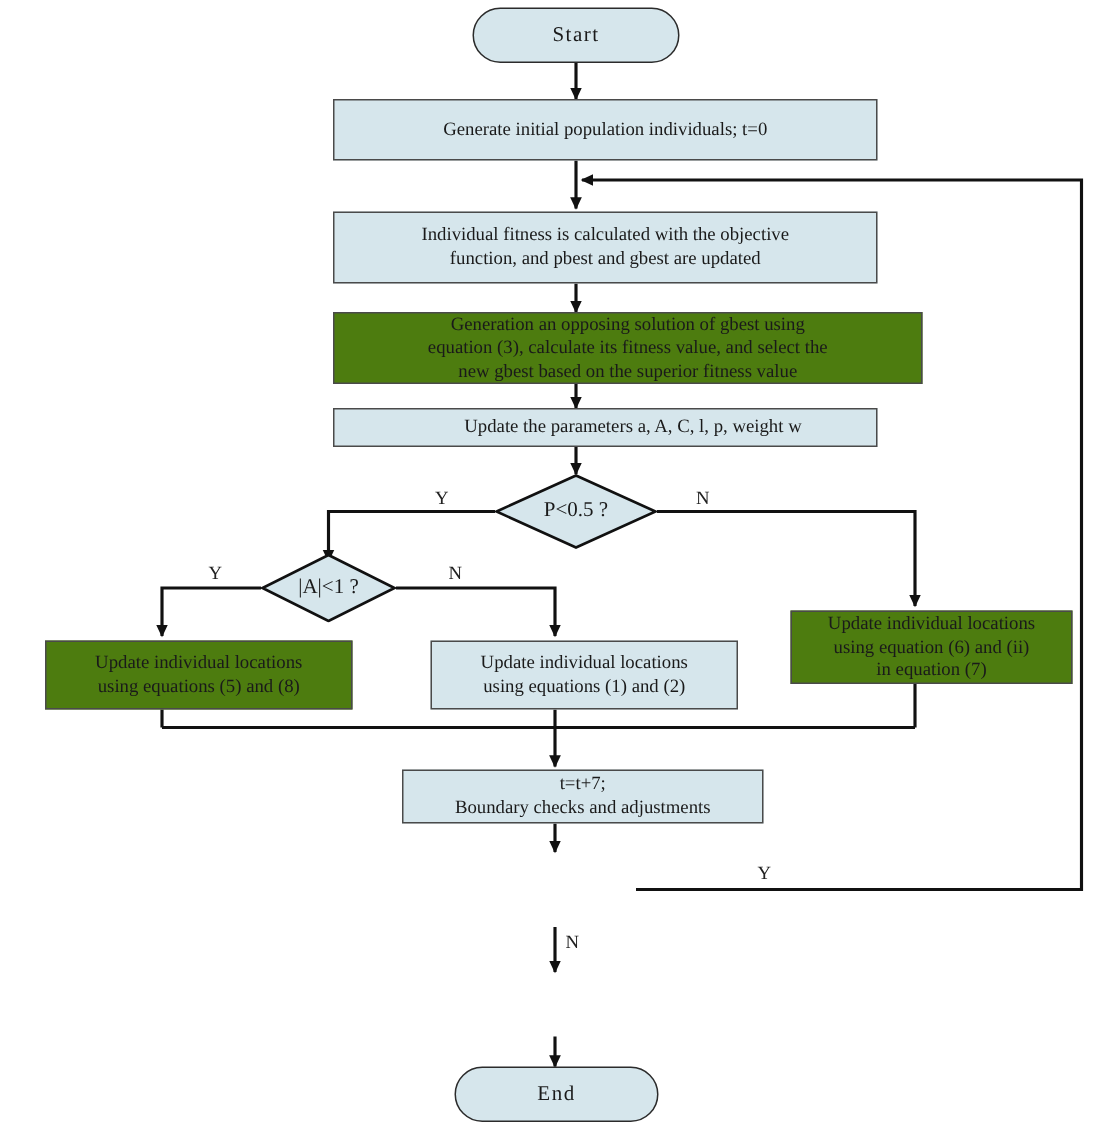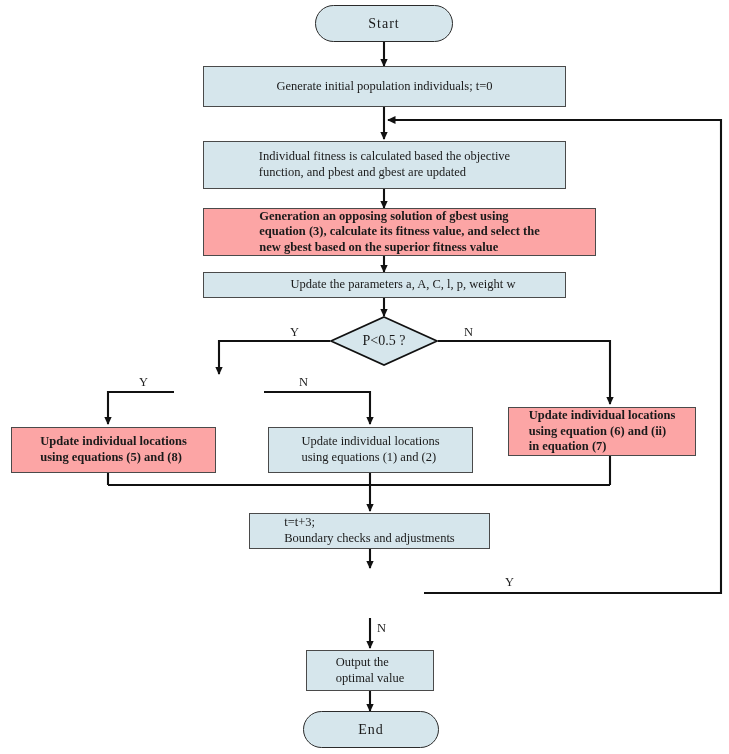--- a/index.html
+++ b/index.html
@@ -1,25 +1,25 @@
 <!DOCTYPE html>
 <html><head>
 <meta charset="utf-8">
 <style>
   html,body{margin:0;padding:0;background:#ffffff;}
   body{font-family:"Liberation Serif", serif;}
   #canvas{position:relative;width:729px;height:754px;background:#ffffff;overflow:hidden;}
   #svg-layer{position:absolute;left:0;top:0;width:729px;height:754px;}
 
   .node{position:absolute;box-sizing:border-box;display:flex;align-items:center;
-        justify-content:center;border:1px solid #4a4a4a;
+        justify-content:center;text-align:center;border:1px solid #4a4a4a;
         font-family:"Liberation Serif", serif;color:#1a1a1a;line-height:1.25;}
-  .proc{font-size:12.5px;}
+  .proc{font-size:12.5px;margin-left:19px;}
   .fill-blue{background:#d6e6ec;}
-  .fill-peach{background:#fca5a5;font-weight:bold;}
+  .fill-peach{background:#4d7c0f;}
 
   .terminator{border-radius:999px;border:1.4px solid #2b2b2b;background:#d6e6ec;
               font-size:14px;letter-spacing:1px;}
 
   .diamond{position:absolute;}
   .diamond .dlabel{position:absolute;left:0;top:0;width:100%;height:100%;
       display:flex;align-items:center;justify-content:center;
       font-size:14px;color:#1a1a1a;font-family:"Liberation Serif", serif;}
 
   .edge-label{position:absolute;font-size:12.5px;color:#222;
@@ -74,68 +74,70 @@
 
   <div class="node terminator" style="left:315px;top:5px;width:138px;height:37px;">
     <span>Start</span>
   </div>
 
   <div class="node proc fill-blue" style="left:203px;top:66px;width:363px;height:41px;">
     <span class="ln">Generate initial population individuals; t=0</span>
   </div>
 
   <div class="node proc fill-blue" style="left:203px;top:141px;width:363px;height:48px;">
-    <span class="ln">Individual fitness is calculated based the objective
+    <span class="ln">Individual fitness is calculated with the objective
 function, and pbest and gbest are updated</span>
   </div>
 
   <div class="node proc fill-peach" style="left:203px;top:208px;width:393px;height:48px;">
     <span class="ln">Generation an opposing solution of gbest using
 equation (3), calculate its fitness value, and select the
 new gbest based on the superior fitness value</span>
   </div>
 
   <div class="node proc fill-blue" style="left:203px;top:272px;width:363px;height:26px;padding-left:37px;">
     <span class="ln">Update the parameters a, A, C, l, p, weight w</span>
   </div>
 
   <div class="diamond" style="left:330px;top:316px;width:108px;height:50px;">
     <svg width="108" height="50" viewBox="0 0 108 50" xmlns="http://www.w3.org/2000/svg">
       <polygon points="54,1 107,25 54,49 1,25" fill="#d6e6ec" stroke="#111" stroke-width="1.8"></polygon>
     </svg>
     <span class="dlabel">P&lt;0.5 ?</span>
   </div>
 
+  <div class="diamond" style="left:174px;top:369px;width:90px;height:46px;">
+    <svg width="90" height="46" viewBox="0 0 90 46" xmlns="http://www.w3.org/2000/svg">
+      <polygon points="45,1 89,23 45,45 1,23" fill="#d6e6ec" stroke="#111" stroke-width="1.8"></polygon>
+    </svg>
+    <span class="dlabel">|A|&lt;1 ?</span>
+  </div>
 
   <div class="node proc fill-peach" style="left:11px;top:427px;width:205px;height:46px;">
     <span class="ln">Update individual locations
 using equations (5) and (8)</span>
   </div>
 
   <div class="node proc fill-blue" style="left:268px;top:427px;width:205px;height:46px;">
     <span class="ln">Update individual locations
 using equations (1) and (2)</span>
   </div>
 
   <div class="node proc fill-peach" style="left:508px;top:407px;width:188px;height:49px;">
     <span class="ln">Update individual locations
 using equation (6) and (ii)
 in equation (7)</span>
   </div>
 
   <div class="node proc fill-blue" style="left:249px;top:513px;width:241px;height:36px;">
-    <span class="ln">t=t+3;
+    <span class="ln">t=t+7;
 Boundary checks and adjustments</span>
   </div>
 
 
-  <div class="node proc fill-blue" style="left:306px;top:650px;width:128px;height:41px;">
-    <span class="ln">Output the
-optimal value</span>
-  </div>
 
   <div class="node terminator" style="left:303px;top:711px;width:136px;height:37px;">
     <span>End</span>
   </div>
 
   <span class="edge-label" style="left:290px;top:325px;">Y</span>
   <span class="edge-label" style="left:464px;top:325px;">N</span>
   <span class="edge-label" style="left:139px;top:375px;">Y</span>
   <span class="edge-label" style="left:299px;top:375px;">N</span>
   <span class="edge-label" style="left:505px;top:575px;">Y</span>

